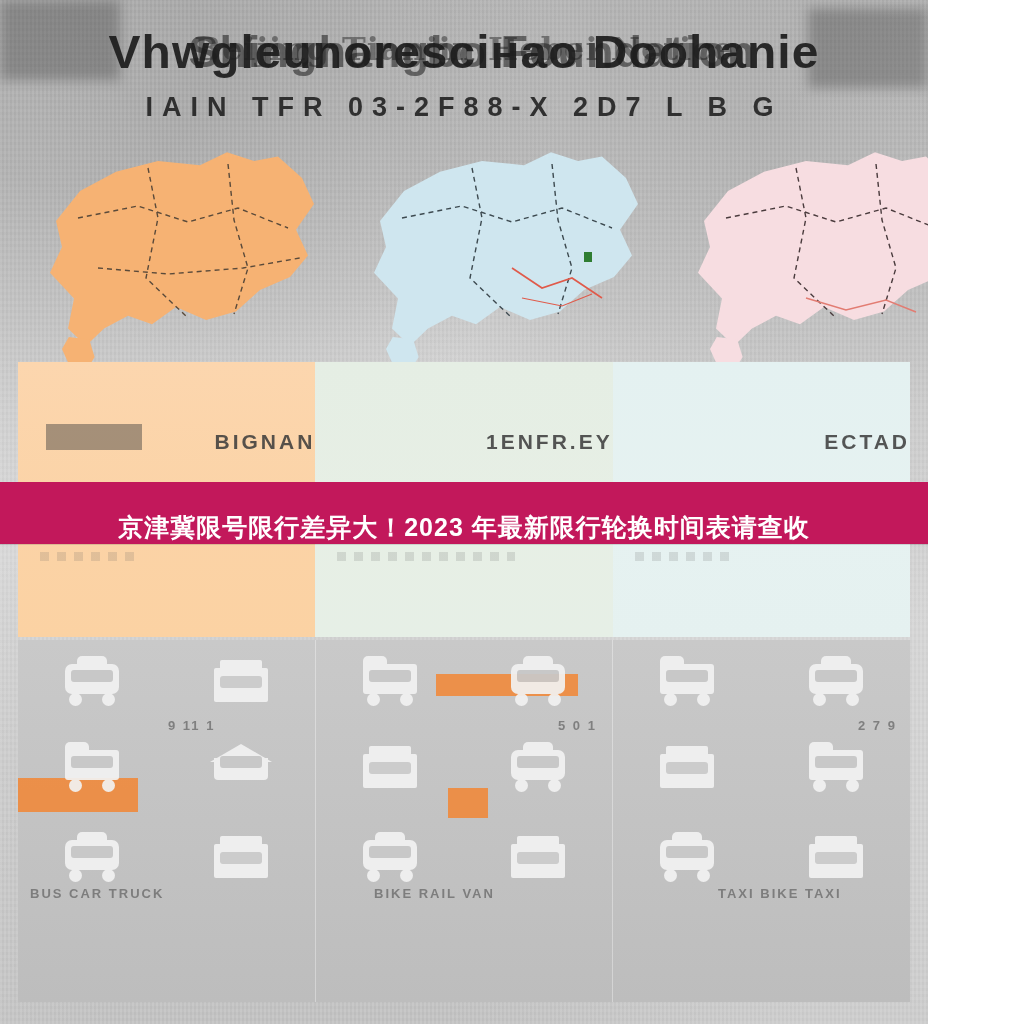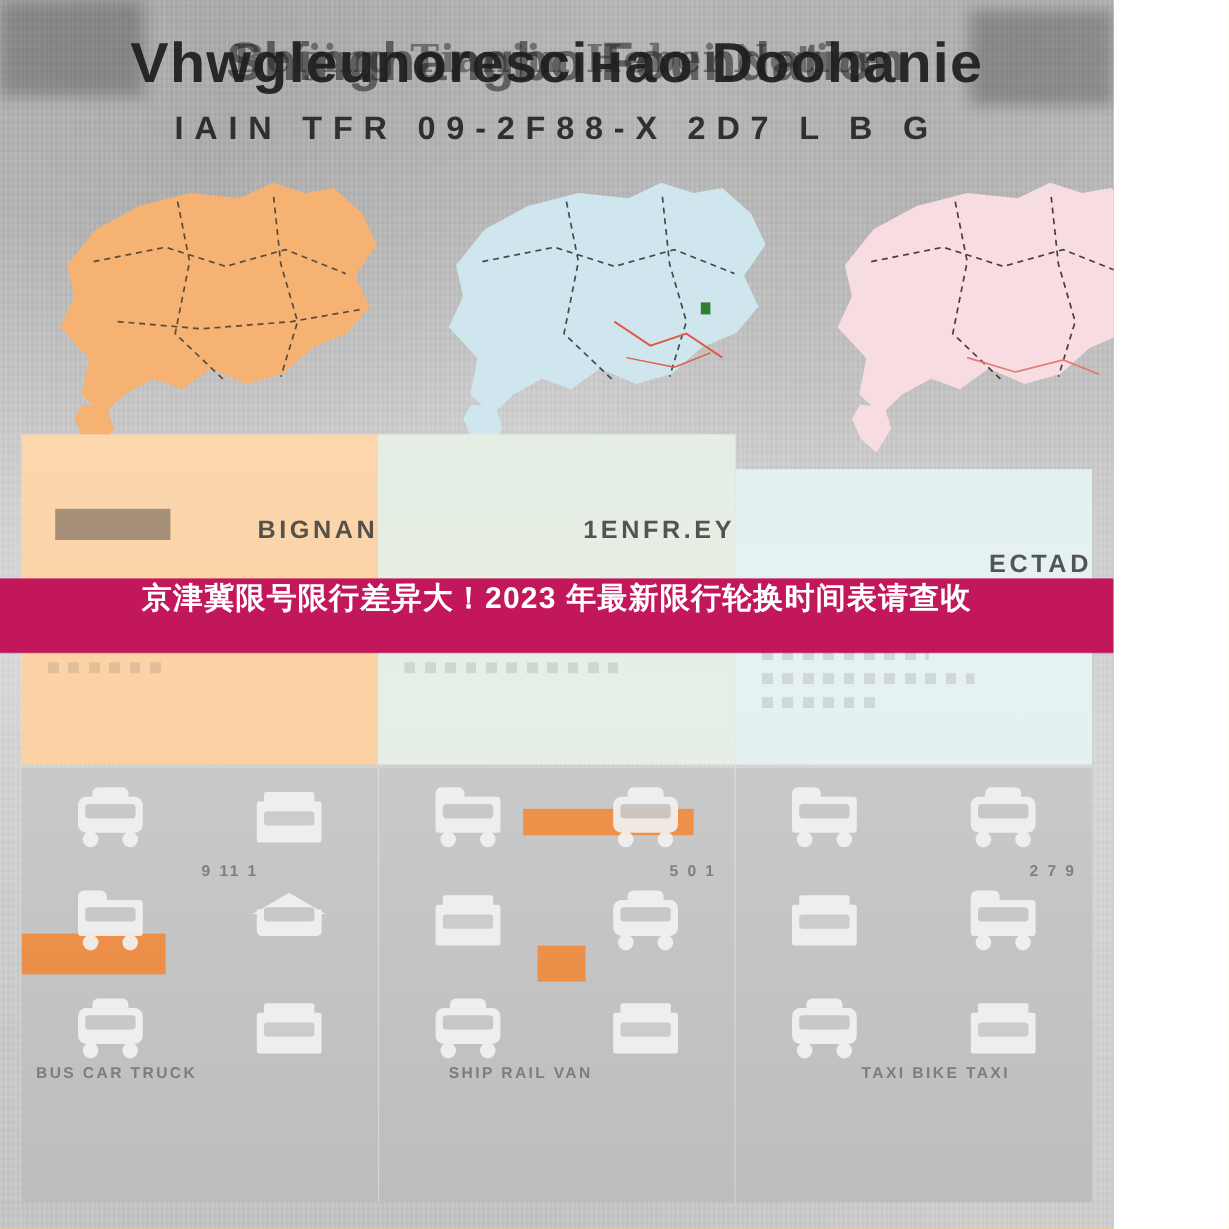--- a/index.html
+++ b/index.html
@@ -131,21 +131,21 @@
     height: 275px;
     display: flex;
   }
   .panel {
     flex: 1;
     position: relative;
     overflow: hidden;
   }
   .panel.p1 { background: linear-gradient(180deg, #fcd6ae 0%, #fbd3a6 60%, #fbd2a3 100%); }
   .panel.p2 { background: linear-gradient(180deg, #e5eee4 0%, #e7efe5 60%, #e6efe6 100%); }
-  .panel.p3 { background: linear-gradient(180deg, #e4f1f1 0%, #e6f2f1 60%, #e5f1f0 100%); margin-top: 29px; }
+  .panel.p3 { background: linear-gradient(180deg, #e4f1f1 0%, #e6f2f1 60%, #e5f1f0 100%); }
 
   .panel-title {
     position: absolute;
     top: 68px;
     left: 0; right: 0;
     text-align: right;
     font-size: 21px;
     font-weight: bold;
     color: #3a3a3a;
     letter-spacing: 3px;
@@ -179,21 +179,21 @@
   }
 
   
   .banner {
     position: absolute;
     left: 0; right: 0;
     top: 482px;
     height: 62px;
     background: #c2185b;
     display: flex;
-    align-items: flex-start;
+    align-items: flex-end;
     justify-content: center;
     box-shadow: 0 1px 0 rgba(0,0,0,.12);
   }
   .banner-text {
     color: #ffffff;
     font-size: 25px;
     font-weight: bold;
     letter-spacing: 1px;
     white-space: nowrap;
   }
@@ -329,21 +329,21 @@
   <div class="corner-dark cd1"></div>
   <div class="corner-dark cd2"></div>
 
   <div class="headline-stack">
     <span class="hl1">Vhwgleunoresciнao Doohanie</span>
     <span class="hl2">Shinghangbo Foundation</span>
     <span class="hl3">Beijing Tianjin Hebei Notice</span>
   </div>
 
   <div class="subline-stack">
-    <span class="sl1">IAIN TFR 09-2F88-X 2D7   L B G</span>
+    <span class="sl1">IAIN TFR 03-2F88-X 2D7   L B G</span>
   </div>
 
   <div class="maps">
     <div class="map" id="map-left">
       <div class="blob"></div>
       <div class="tail"></div>
       <svg class="lines" viewBox="0 0 300 215">
         <path d="M40 70 L100 58 L150 74 L200 60 L250 80" stroke="#5a4a3a" stroke-width="1.4" fill="none" stroke-dasharray="5 4"></path>
         <path d="M110 20 L120 70 L108 130 L150 170" stroke="#5a4a3a" stroke-width="1.4" fill="none" stroke-dasharray="5 4"></path>
         <path d="M190 16 L196 72 L210 120 L196 166" stroke="#5a4a3a" stroke-width="1.4" fill="none" stroke-dasharray="5 4"></path>
@@ -537,20 +537,20 @@
           <div class="w2"></div>
         </div>
       <div class="ic box">
           <div class="roof"></div>
           <div class="body"></div>
           <div class="win"></div>
         </div>
     </div>
 
     <span class="grid-ghost-text gt1">BUS CAR TRUCK</span>
-    <span class="grid-ghost-text gt2">SHIP RAIL VAN</span>
+    <span class="grid-ghost-text gt2">BIKE RAIL VAN</span>
     <span class="grid-ghost-text gt3">TAXI BIKE TAXI</span>
     <span class="grid-ghost-text gt4">9 11 1</span>
     <span class="grid-ghost-text gt5">5 0 1</span>
     <span class="grid-ghost-text gt6">2 7 9</span>
   </div>
 
 </div>
 
 </body></html>

